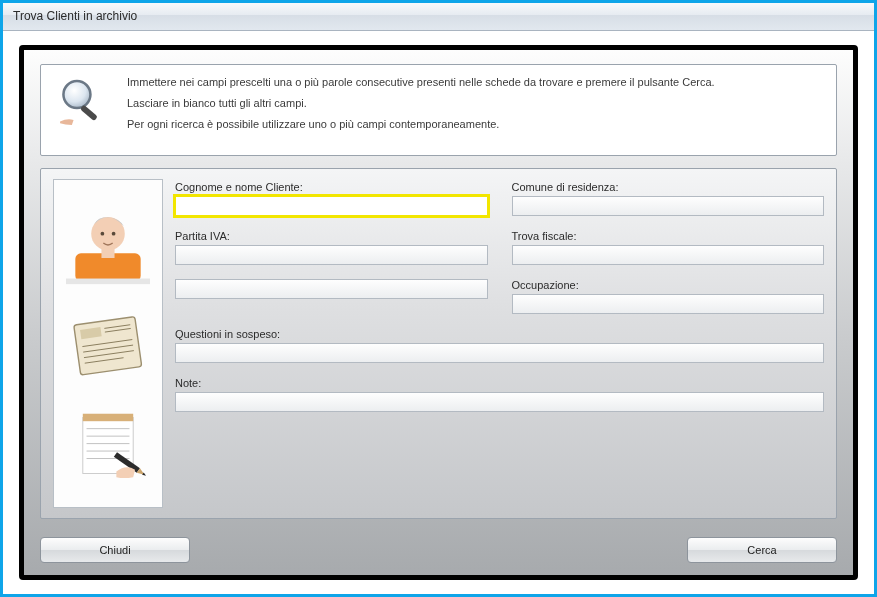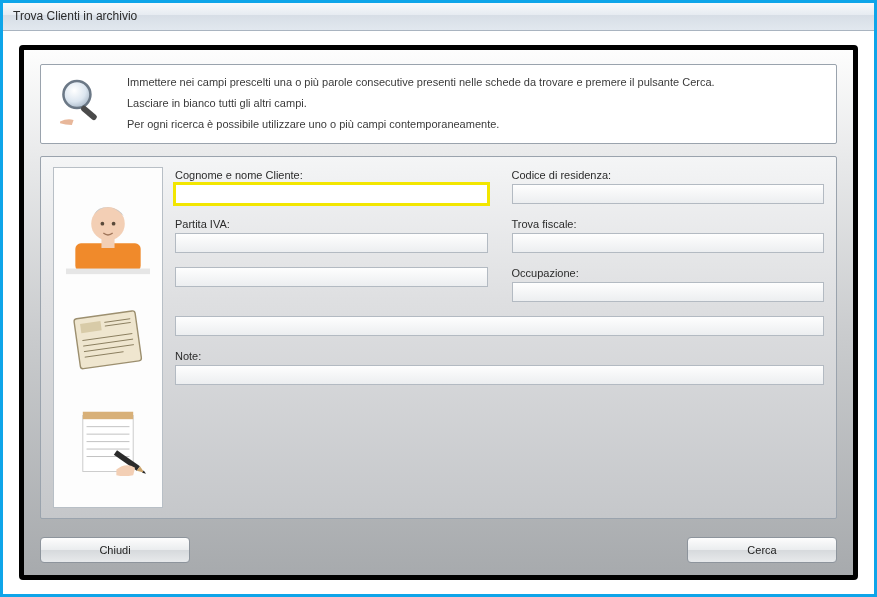--- a/index.html
+++ b/index.html
@@ -35,21 +35,21 @@
     border-radius: 4px;
     background: linear-gradient(180deg, #fdfdfd 0%, #e9eaeb 20%, #c9cbcd 55%, #a7aaad 100%);
     padding: 14px 16px 12px 16px;
     display: flex; flex-direction: column;
     gap: 12px;
   }
   .info-panel {
     background: #fff;
     border: 1px solid #9aa3ad;
     border-radius: 2px;
-    padding: 10px 14px 11px 14px;
+    padding: 10px 14px 23px 14px;
     display: flex; gap: 18px; align-items: center;
   }
   .magnifier {
     width: 54px; height: 54px; flex: 0 0 54px;
   }
   .info-text p {
     margin: 0 0 6px 0;
     color: #3a3a3a;
     line-height: 1.35;
   }
@@ -197,21 +197,21 @@
           </div>
         </div>
 
         <div class="fields">
           <div class="row">
             <div class="field">
               <span class="label">Cognome e nome Cliente:</span>
               <input class="input highlight" value="" style="">
             </div>
             <div class="field">
-              <span class="label">Codice di residenza:</span>
+              <span class="label">Comune di residenza:</span>
               <input class="input" value="" style="">
             </div>
           </div>
 
           <div class="row" style="margin-top:8px;">
             <div class="field">
               <span class="label">Partita IVA:</span>
               <input class="input" value="" style="">
             </div>
             <div class="field">
@@ -226,20 +226,21 @@
             </div>
             <div class="field">
               <span class="label">Occupazione:</span>
               <input class="input" value="" style="">
             </div>
           </div>
 
 
           <div class="row" style="margin-top:8px;">
             <div class="field full">
+              <span class="label">Questioni in sospeso:</span>
               <input class="input" value="" style="">
             </div>
           </div>
 
           <div class="row" style="margin-top:8px;">
             <div class="field full">
               <span class="label">Note:</span>
               <input class="input" value="" style="">
             </div>
           </div>

